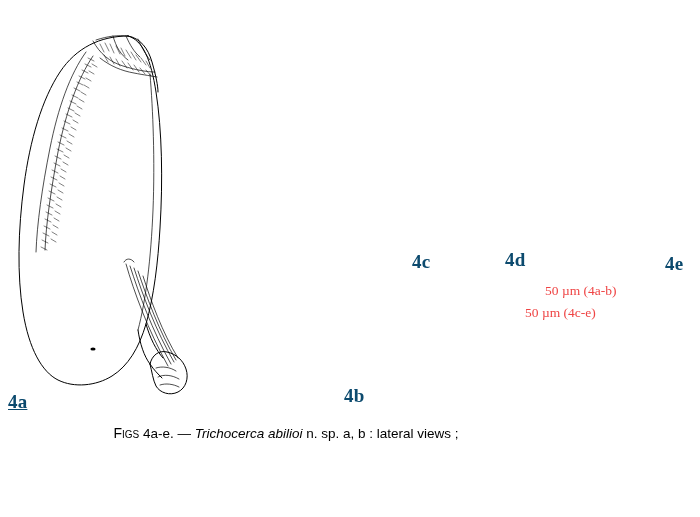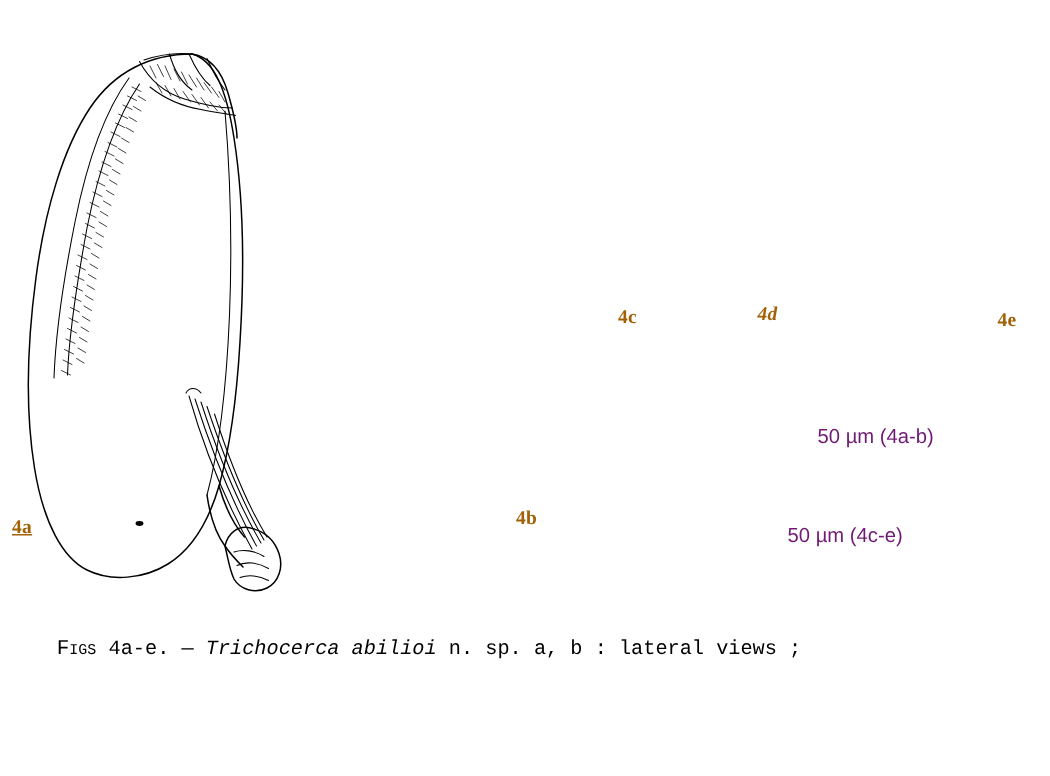--- a/index.html
+++ b/index.html
@@ -19,38 +19,39 @@
     position: absolute;
     left: 0;
     top: 0;
     width: 700px;
     height: 517px;
   }
   .panel-label {
     position: absolute;
     font-family: "Liberation Serif", serif;
     font-weight: bold;
-    font-size: 13px;
-    color: #a16207;
+    font-size: 19px;
+    color: #0c4a6e;
     letter-spacing: 0.2px;
+    margin-top: 48px;
   }
   .scalebar-label {
     position: absolute;
-    font-family: Liberation Sans, sans-serif;
+    font-family: Liberation Serif, serif;
     font-size: 13.5px;
-    color: #701a75;
+    color: #ef4444;
     white-space: nowrap;
   }
   #caption {
     position: absolute;
     left: 0;
     top: 424px;
     width: 572px;
     text-align: center;
-    font-family: Liberation Mono, monospace;
+    font-family: Liberation Sans, sans-serif;
     font-size: 13.5px;
     line-height: 19px;
     color: #000;
   }
   #caption .smallcaps {
     font-variant: small-caps;
     font-size: 14px;
   }
   #caption .sp-name {
     font-style: italic;
@@ -334,23 +335,23 @@
       <line class="ink-thin" x1="424" y1="313" x2="515" y2="313">
       <line class="ink-thin" x1="424" y1="307" x2="424" y2="319">
       <line class="ink-thin" x1="515" y1="307" x2="515" y2="319">
     </line></line></line></g>
   
 
   
   <span class="panel-label" style="left:8px; top:343px;text-decoration:underline;">4a</span>
   <span class="panel-label" style="left:344px; top:337px;">4b</span>
   <span class="panel-label" style="left:412px; top:203px;">4c</span>
-  <span class="panel-label" style="left:505px; top:201px;font-style:italic;">4d</span>
+  <span class="panel-label" style="left:505px; top:201px;">4d</span>
   <span class="panel-label" style="left:665px; top:205px;font-family:Liberation Serif, serif;">4e</span>
 
   
   <span class="scalebar-label" style="left:545px; top:283px;">50 µm (4a-b)</span>
-  <span class="scalebar-label" style="left:525px; top:305px;margin-top:44px;">50 µm (4c-e)</span>
+  <span class="scalebar-label" style="left:525px; top:305px;">50 µm (4c-e)</span>
 </div>
 
 <div id="caption">
   <span class="caption-line"><span class="smallcaps">Figs</span><span> 4a-e. — </span><span class="sp-name">Trichocerca abilioi</span><span> n. sp. a, b : lateral views ;</span></span>
 </div>
 
 </body></html>

